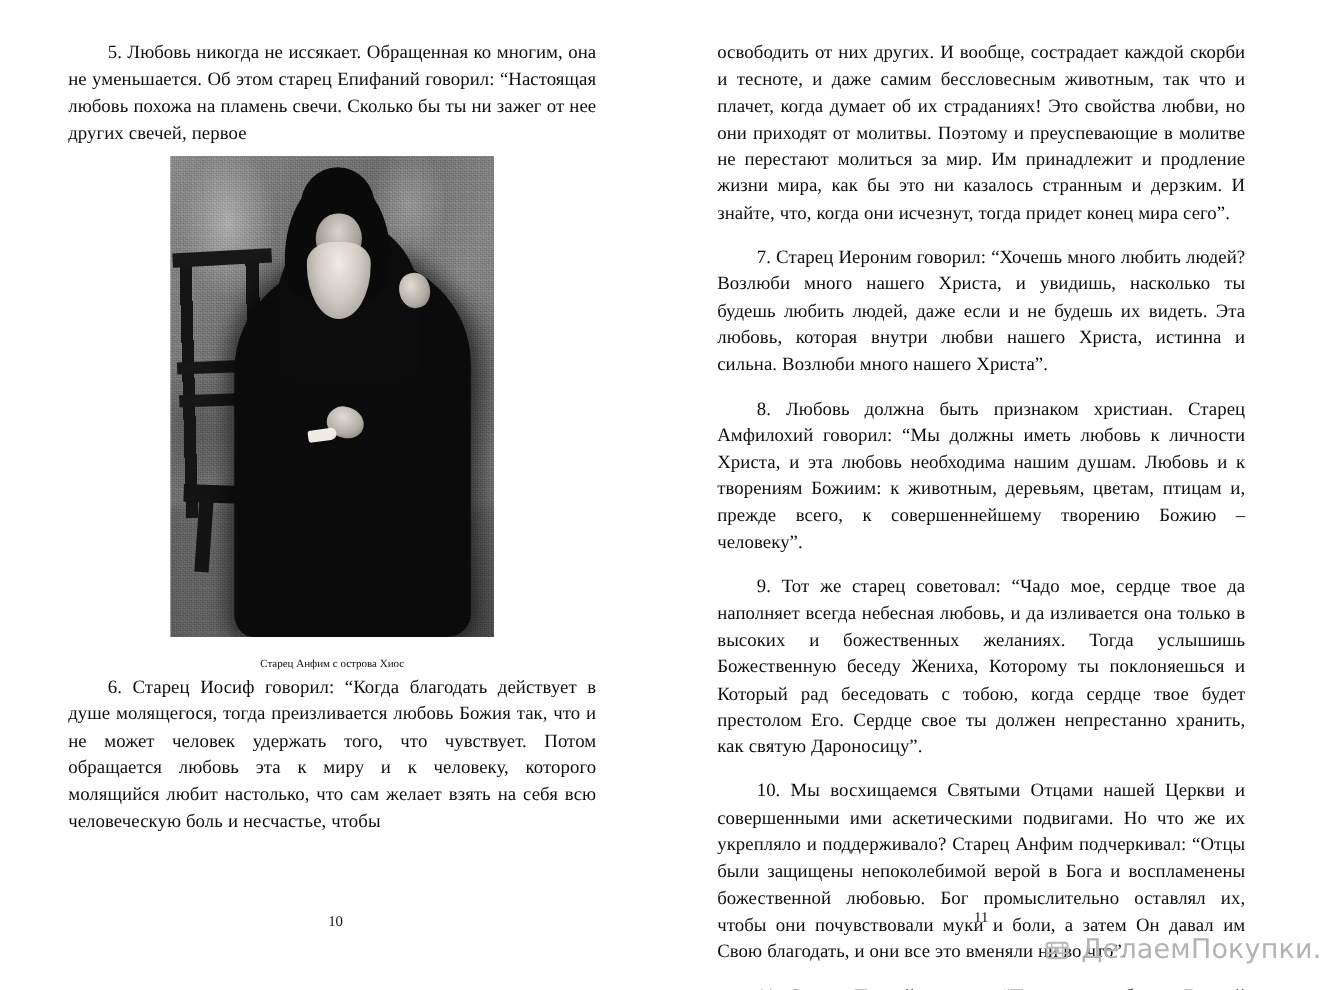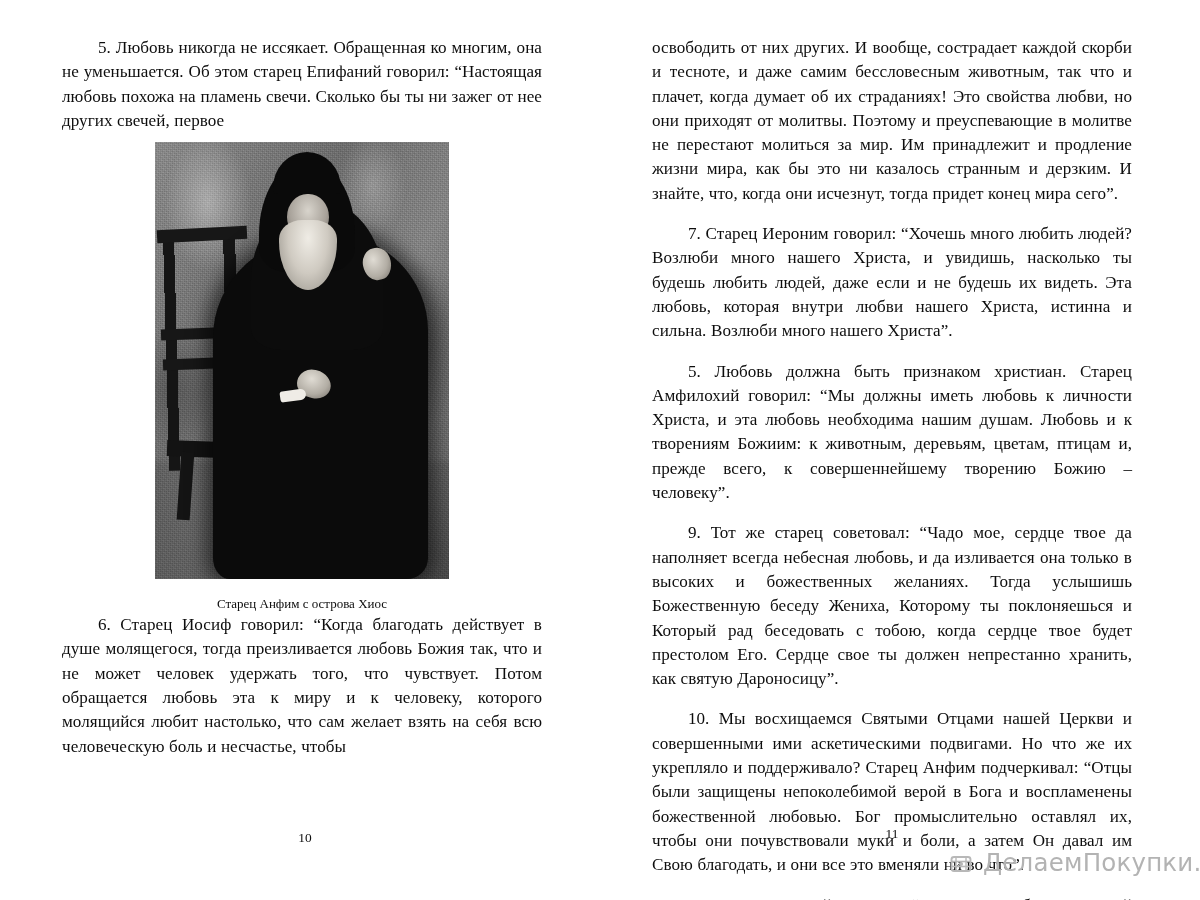--- a/index.html
+++ b/index.html
@@ -194,21 +194,21 @@
     position: absolute;
     left: 222px; top: 116px;
     width: 6px; height: 200px;
     background: #191919;
     transform: rotate(3deg);
   }
 
   .fig-caption {
     margin: 16px 0 0 0;
     text-align: center;
-    font-size: 13px;
+    font-size: 10px;
     line-height: 18px;
     text-indent: 0;
   }
 
   
   .folio {
     position: absolute;
     font-size: 13.4px;
     line-height: 16px;
     text-align: center;
@@ -274,21 +274,21 @@
         <figcaption class="fig-caption">Старец Анфим с острова Хиос</figcaption>
       </figure>
 
 
       <p class="para">6. Старец Иосиф говорил: “Когда благодать действует в душе молящегося, тогда преизливается любовь Божия так, что и не может человек удержать того, что чувствует. Потом обращается любовь эта к миру и к человеку, которого молящийся любит настолько, что сам желает взять на себя всю человеческую боль и несчастье, чтобы</p>
     </div>
 
     <div class="page-col right">
       <p class="para noindent">освободить от них других. И вообще, сострадает каждой скорби и тесноте, и даже самим бессловесным животным, так что и плачет, когда думает об их страданиях! Это свойства любви, но они приходят от молитвы. Поэтому и преуспевающие в молитве не перестают молиться за мир. Им принадлежит и продление жизни мира, как бы это ни казалось странным и дерзким. И знайте, что, когда они исчезнут, тогда придет конец мира сего”.</p>
       <p class="para">7. Старец Иероним говорил: “Хочешь много любить людей? Возлюби много нашего Христа, и увидишь, насколько ты будешь любить людей, даже если и не будешь их видеть. Эта любовь, которая внутри любви нашего Христа, истинна и сильна. Возлюби много нашего Христа”.</p>
-      <p class="para">5. Любовь должна быть признаком христиан. Старец Амфилохий говорил: “Мы должны иметь любовь к личности Христа, и эта любовь необходима нашим душам. Любовь и к творениям Божиим: к животным, деревьям, цветам, птицам и, прежде всего, к совершеннейшему творению Божию – человеку”.</p>
+      <p class="para">8. Любовь должна быть признаком христиан. Старец Амфилохий говорил: “Мы должны иметь любовь к личности Христа, и эта любовь необходима нашим душам. Любовь и к творениям Божиим: к животным, деревьям, цветам, птицам и, прежде всего, к совершеннейшему творению Божию – человеку”.</p>
       <p class="para">9. Тот же старец советовал: “Чадо мое, сердце твое да наполняет всегда небесная любовь, и да изливается она только в высоких и божественных желаниях. Тогда услышишь Божественную беседу Жениха, Которому ты поклоняешься и Который рад беседовать с тобою, когда сердце твое будет престолом Его. Сердце свое ты должен непрестанно хранить, как святую Дароносицу”.</p>
       <p class="para">10. Мы восхищаемся Святыми Отцами нашей Церкви и совершенными ими аскетическими подвигами. Но что же их укрепляло и поддерживало? Старец Анфим подчеркивал: “Отцы были защищены непоколебимой верой в Бога и воспламенены божественной любовью. Бог промыслительно оставлял их, чтобы они почувствовали муки и боли, а затем Он давал им Свою благодать, и они все это вменяли ни во что”.</p>
       <p class="para">11. Старец Паисий говорил: “Питаемые любовью Божией часто равнодушны к вещественной пище или, если едят, то не чувствуют ничего, ибо и тогда они ощутимо</p>
     </div>
 
     <div class="folio left">10</div>
     <div class="folio right">11</div>
 
     <div class="watermark">
       <svg class="wm-icon" viewBox="0 0 26 26">

